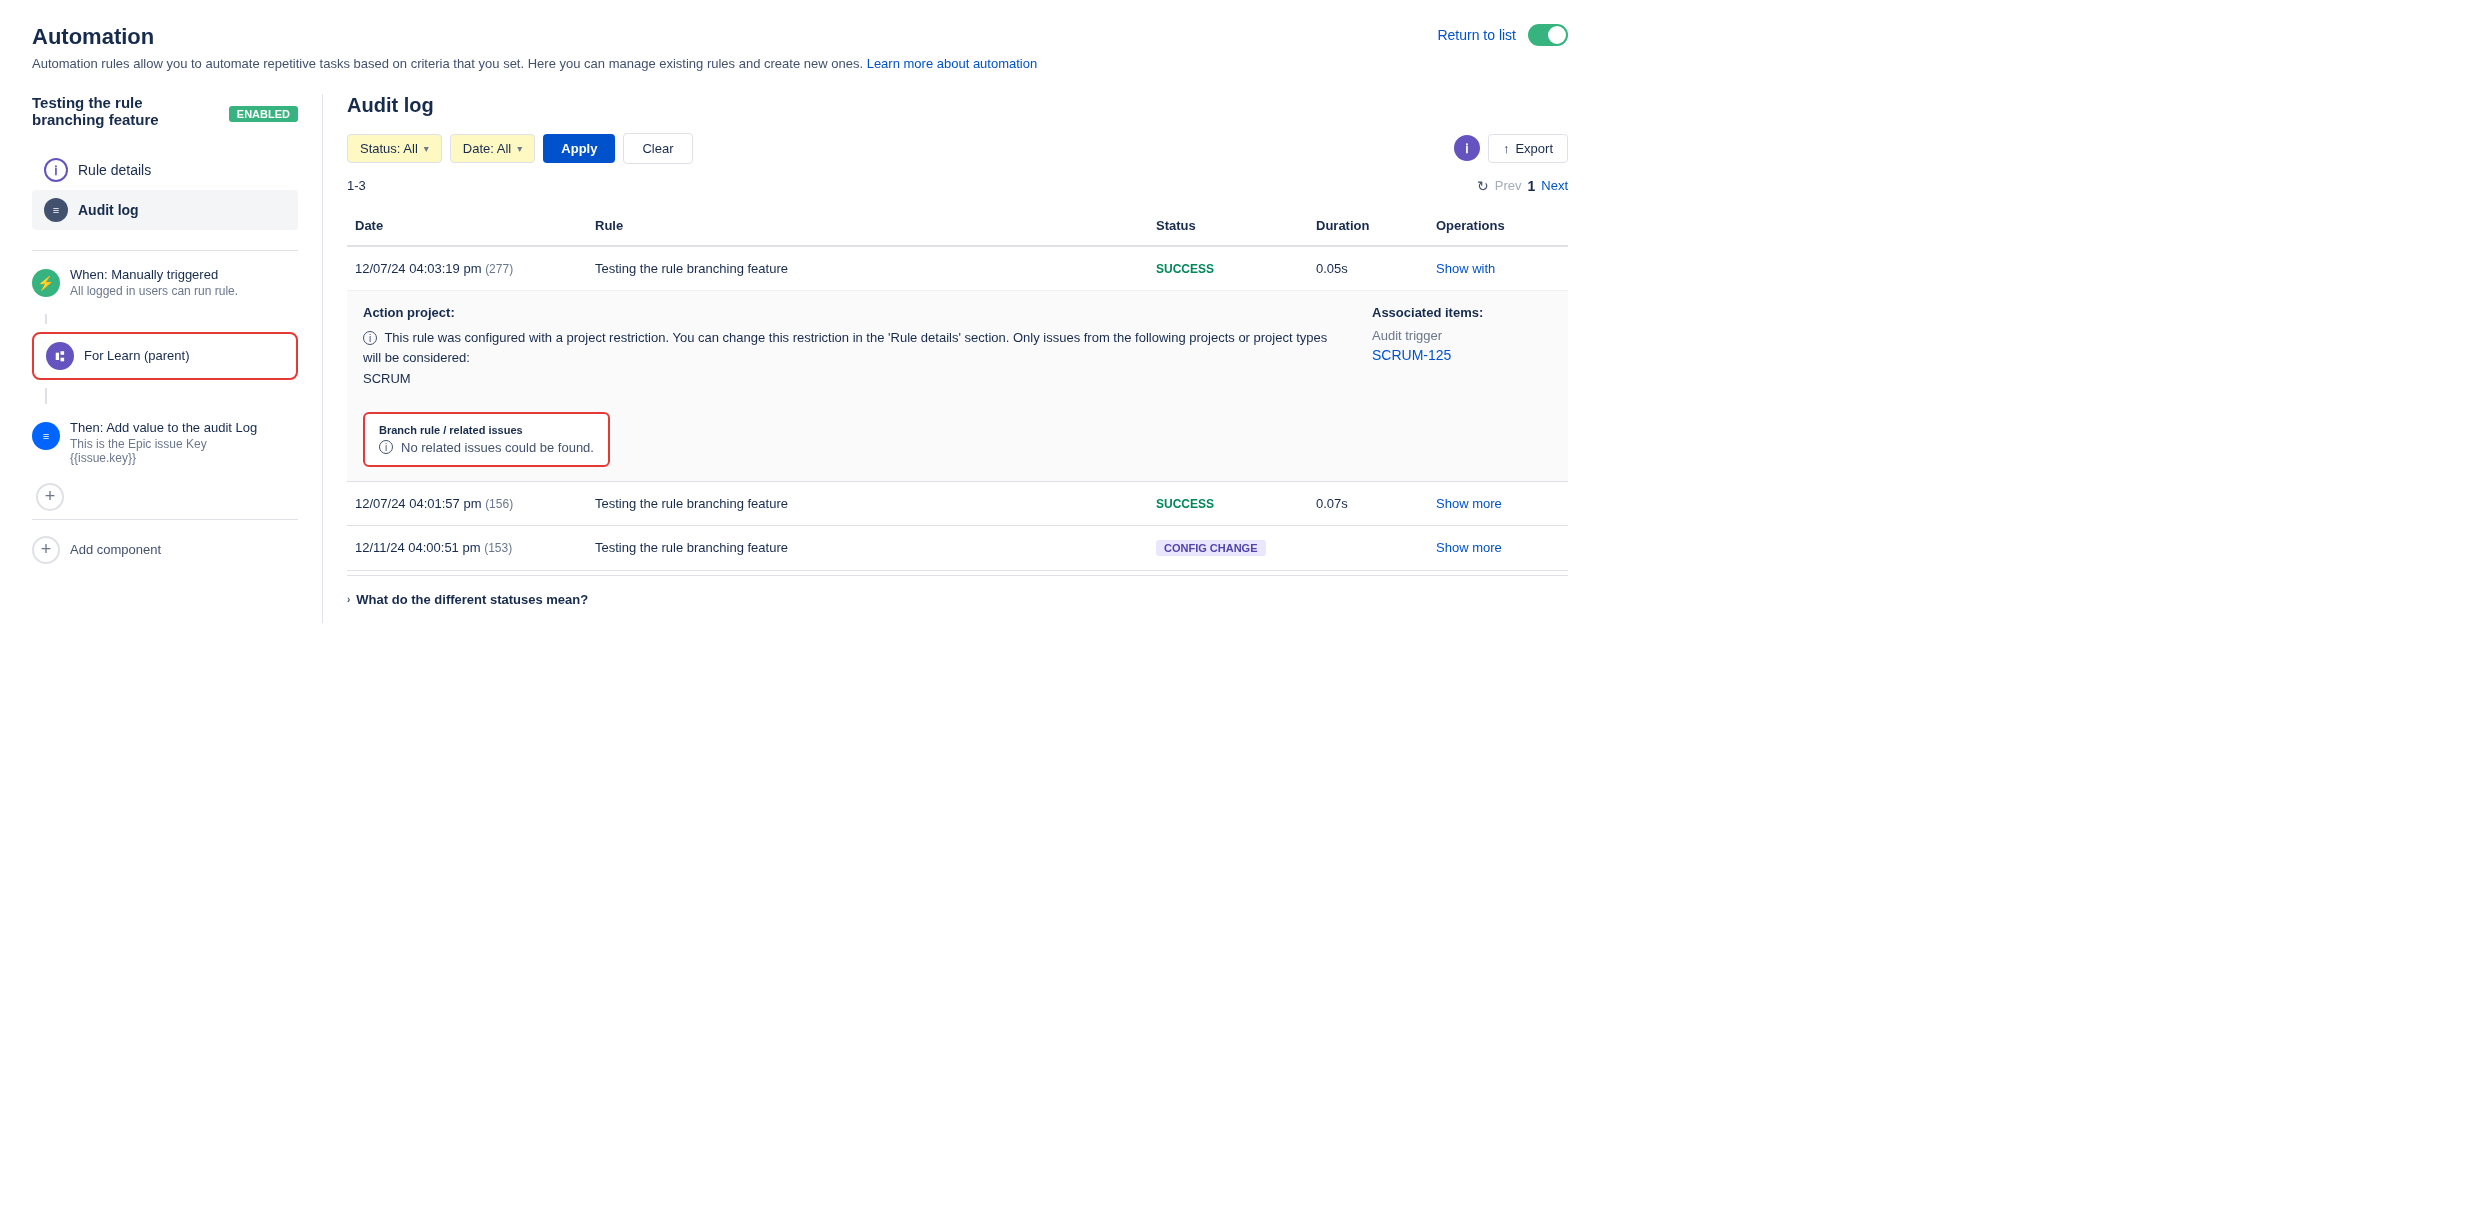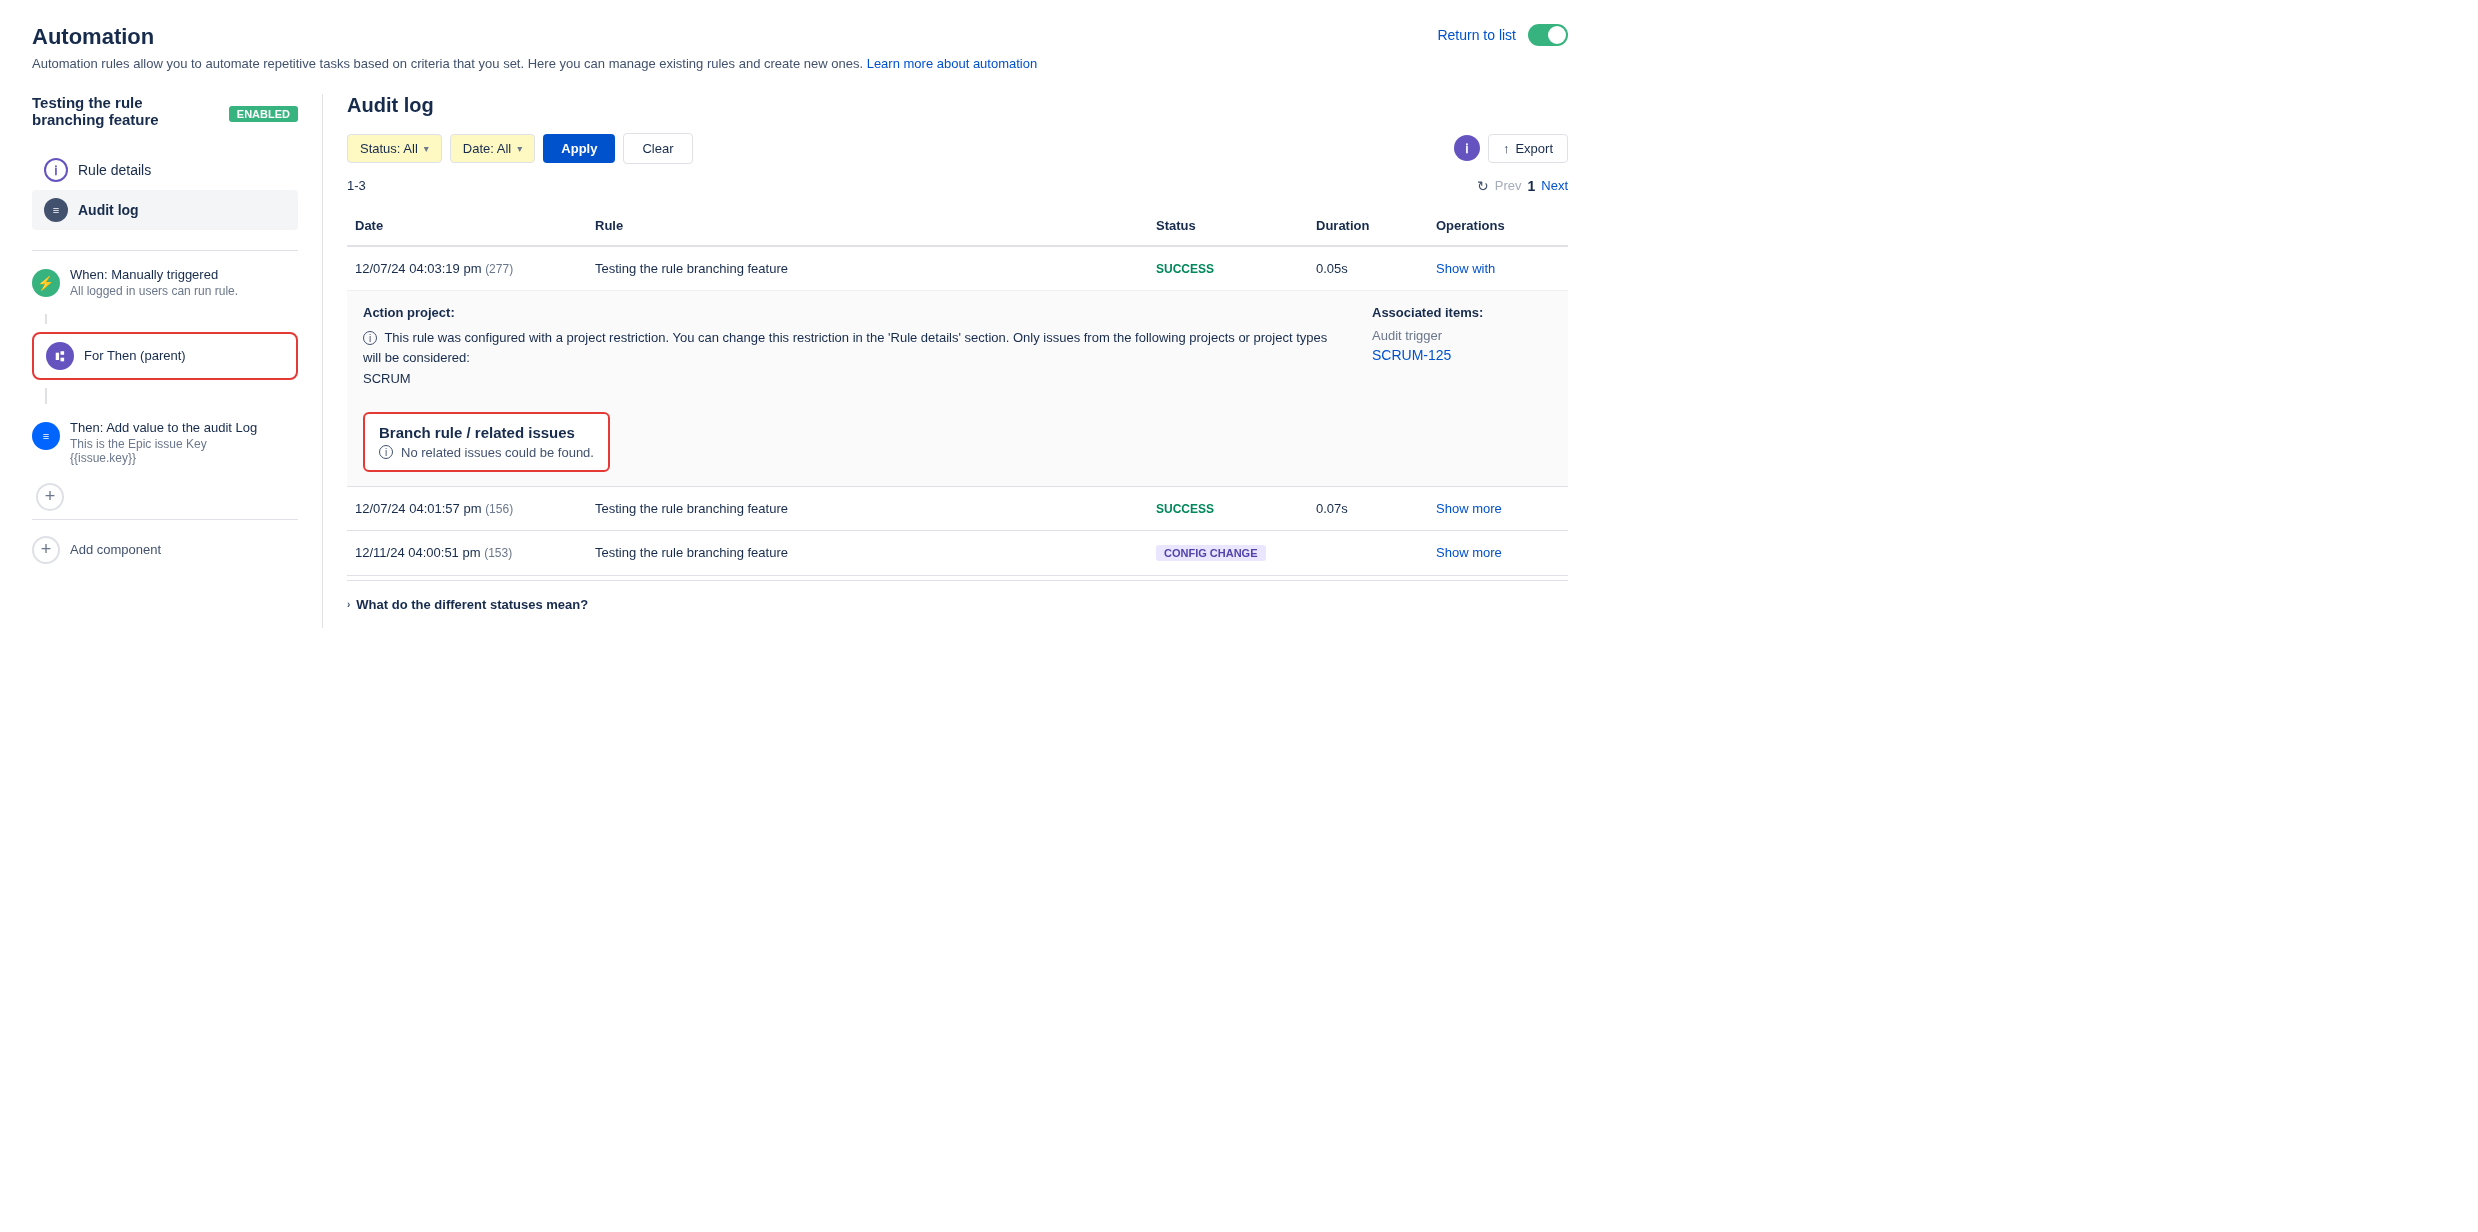--- a/index.html
+++ b/index.html
@@ -54,21 +54,21 @@
     .td { font-size: 13px; color: #172b4d; padding: 4px 8px; }
     .date-cell { color: #172b4d; }
     .run-id { color: #6b778c; font-size: 12px; }
     .status-success { color: #00875a; font-weight: 700; font-size: 12px; }
     .status-config { background: #eae6ff; color: #5243aa; font-size: 11px; font-weight: 700; padding: 2px 8px; border-radius: 3px; display: inline-block; }
     .show-link { color: #0052cc; cursor: pointer; text-decoration: none; font-size: 13px; }
     .action-details { flex: 1; }
     .action-details-title { font-weight: 700; font-size: 13px; margin-bottom: 8px; }
     .action-text { font-size: 13px; color: #172b4d; line-height: 1.6; }
     .branch-box { border: 2px solid #e53935; border-radius: 6px; padding: 10px 14px; margin-top: 10px; background: #fff; display: inline-block; }
-    .branch-title { font-size: 15px; font-weight: 600; color: #172b4d; margin-bottom: 4px; }
+    .branch-title { font-size: 11px; font-weight: 600; color: #172b4d; margin-bottom: 4px; }
     .branch-msg { font-size: 13px; color: #42526e; display: flex; align-items: center; gap: 4px; }
     .associated { min-width: 180px; }
     .assoc-title { font-weight: 700; font-size: 13px; margin-bottom: 8px; }
     .assoc-item { font-size: 13px; color: #6b778c; margin-bottom: 4px; }
     .assoc-link { color: #0052cc; text-decoration: none; cursor: pointer; }
     .statuses-section { padding: 16px 0; border-top: 1px solid #dfe1e6; margin-top: 4px; }
     .statuses-toggle { display: flex; align-items: center; gap: 6px; cursor: pointer; font-size: 13px; font-weight: 600; color: #172b4d; }
     .chevron { font-size: 10px; color: #42526e; }
     .filters-row { display: flex; align-items: center; gap: 8px; margin-bottom: 14px; }
     .top-filters { display: flex; align-items: center; gap: 8px; flex: 1; }
@@ -138,21 +138,21 @@
         <div style="margin: 8px 0 8px 0; display: flex; align-items: center; gap: 10px;">
           <div style="width:28px; flex-shrink:0;">
 
             <div style="width:2px; height:10px; background:#dfe1e6; margin: 0 auto;"></div>
           </div>
         </div>
         <div class="epic-box">
           <div style="background:#6554c0; width:28px; height:28px; border-radius:50%; display:flex; align-items:center; justify-content:center; flex-shrink:0;">
             <span style="color:#fff; font-size:14px; font-weight:700;">⑆</span>
           </div>
-          <span class="step-label">For Then (parent)</span>
+          <span class="step-label">For Learn (parent)</span>
         </div>
 
         <div style="margin: 8px 0; display: flex; gap: 10px; align-items: flex-start;">
           <div style="display:flex; flex-direction:column; align-items:center; flex-shrink:0;">
             <div style="width:2px; height:16px; background:#dfe1e6; margin-left:13px;"></div>
           </div>
         </div>
         <div class="step-item">
           <div class="step-icon blue" style="background:#0065ff; width:28px; height:28px; border-radius:50%; display:flex; align-items:center; justify-content:center; flex-shrink:0; margin-top:2px;">
             <span style="color:#fff; font-size:11px;">≡</span>

